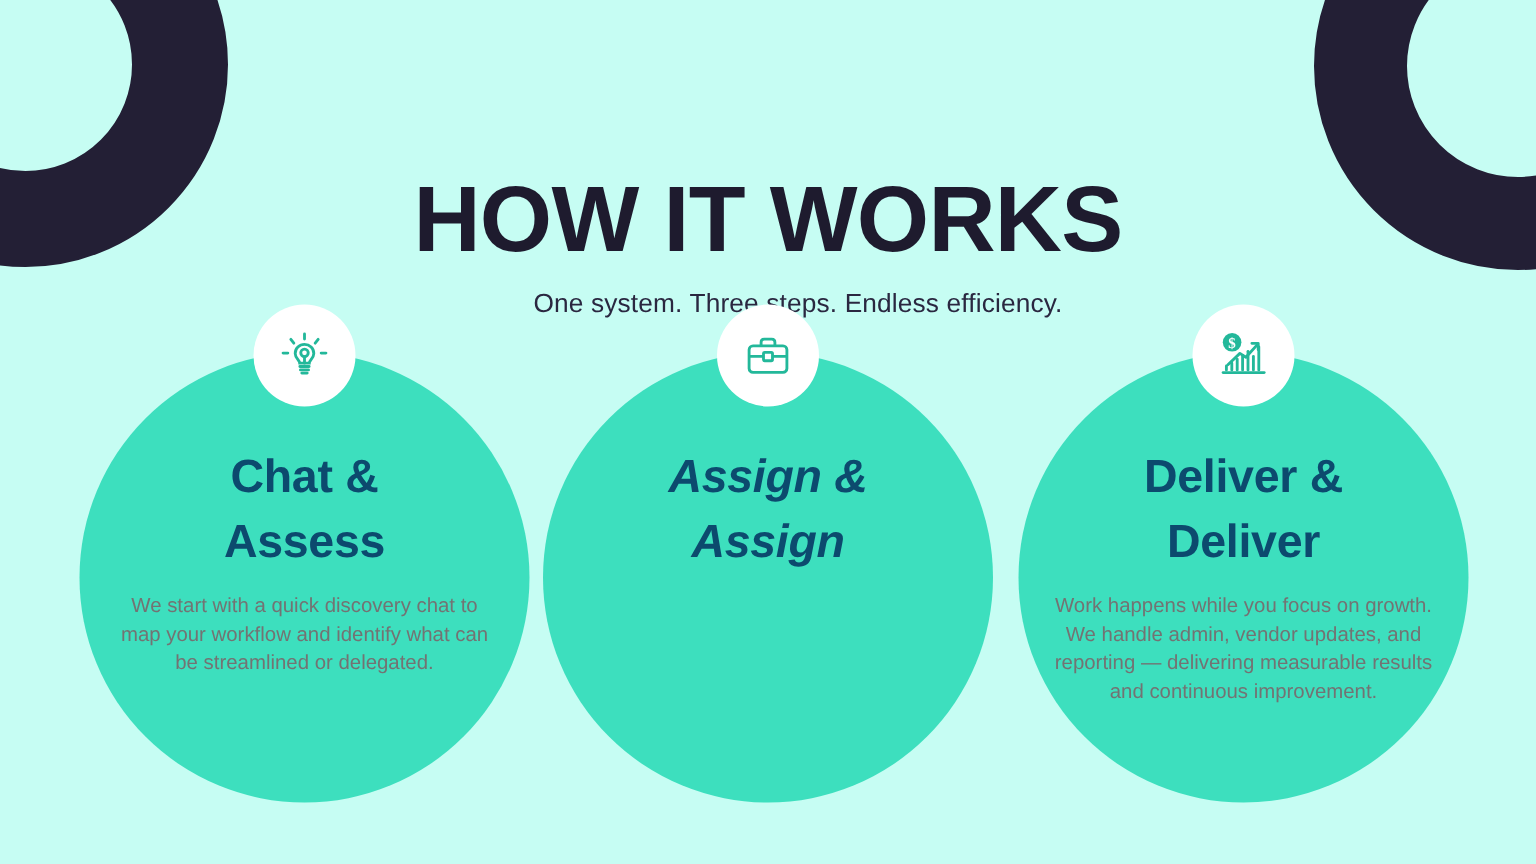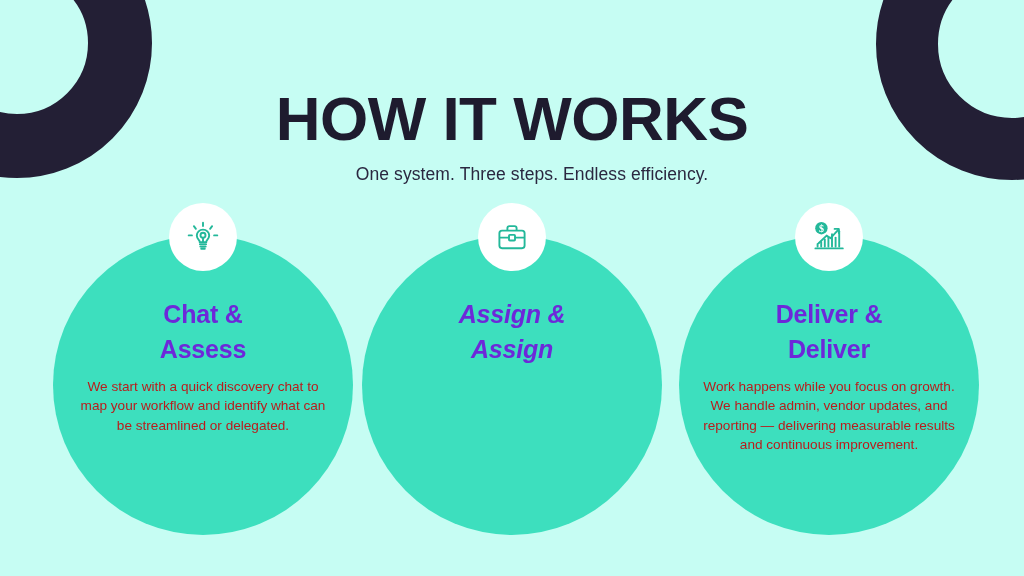--- a/index.html
+++ b/index.html
@@ -41,20 +41,21 @@
     top:88px; left:0; width:1024px;
     text-align:center;
   }
   .title {
     font-size:62px;
     line-height:1.0;
     font-weight:bold;
     letter-spacing:-0.5px;
     color:#1e1b2e;
     font-family:"Liberation Sans", sans-serif;
+    margin-top:28px;
   }
   .subtitle {
     margin-top:14px;
     font-size:17.5px;
     color:#2a2740;
     font-weight:500;
     letter-spacing:0.1px;
     padding-left:40px;
   }
 
@@ -97,31 +98,31 @@
 
   .step-body {
     position:absolute;
     left:0; right:0;
     top:62px;
     padding:0 16px;
     text-align:center;
     z-index:2;
   }
   .step-title {
-    font-size:25px;
+    font-size:31px;
     font-weight:bold;
-    color:#6d28d9;
+    color:#0c4a6e;
     line-height:1.38;
     letter-spacing:-0.2px;
   }
   .step-desc {
     margin-top:11px;
     font-size:13.6px;
     line-height:1.42;
-    color:#b91c1c;
+    color:#737373;
     font-weight:500;
     padding:0 6px;
   }
 </style>
 </head>
 <body>
 
 <div class="slide">
 
   <div class="ring ring-left"></div>

